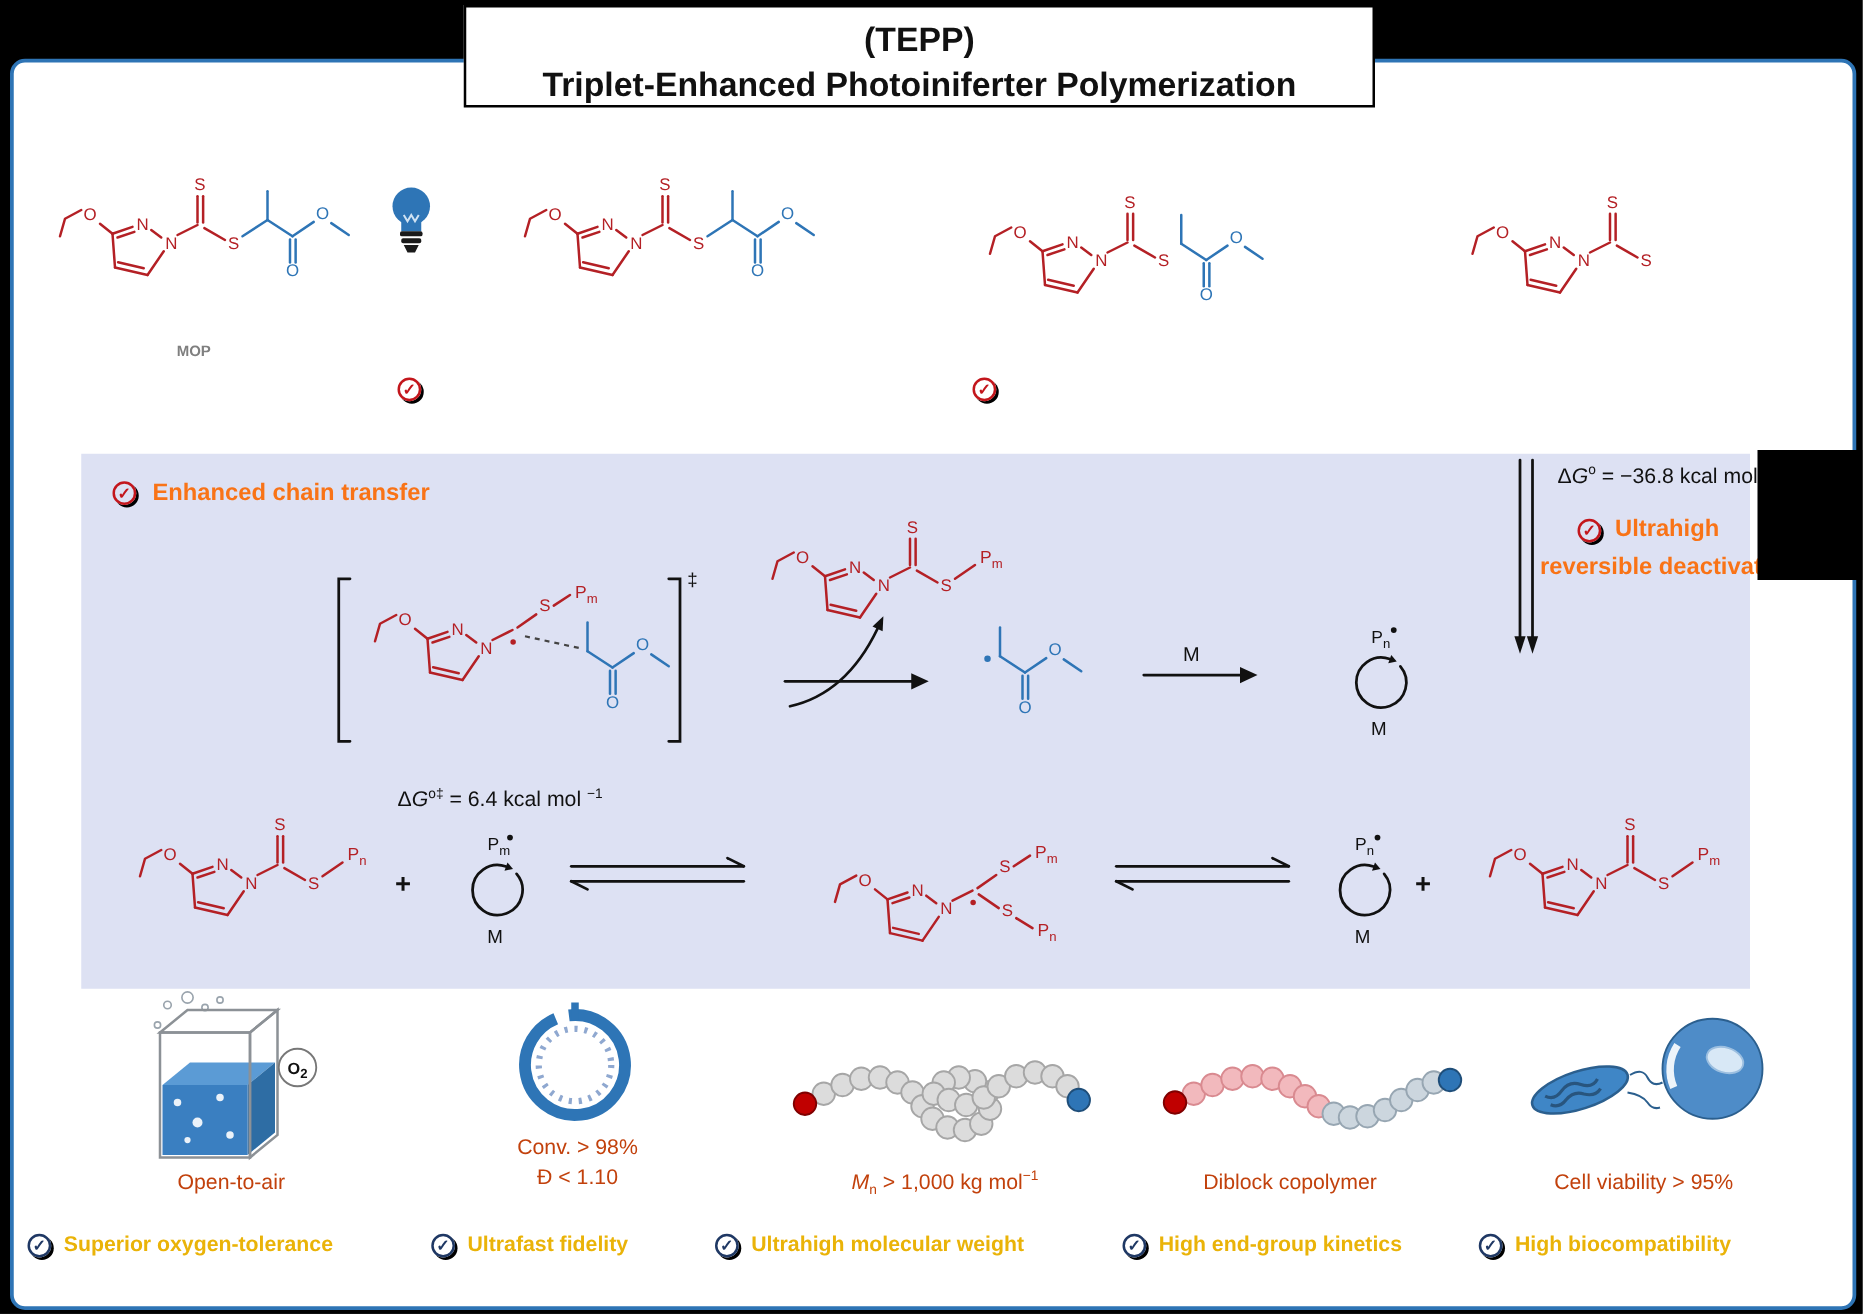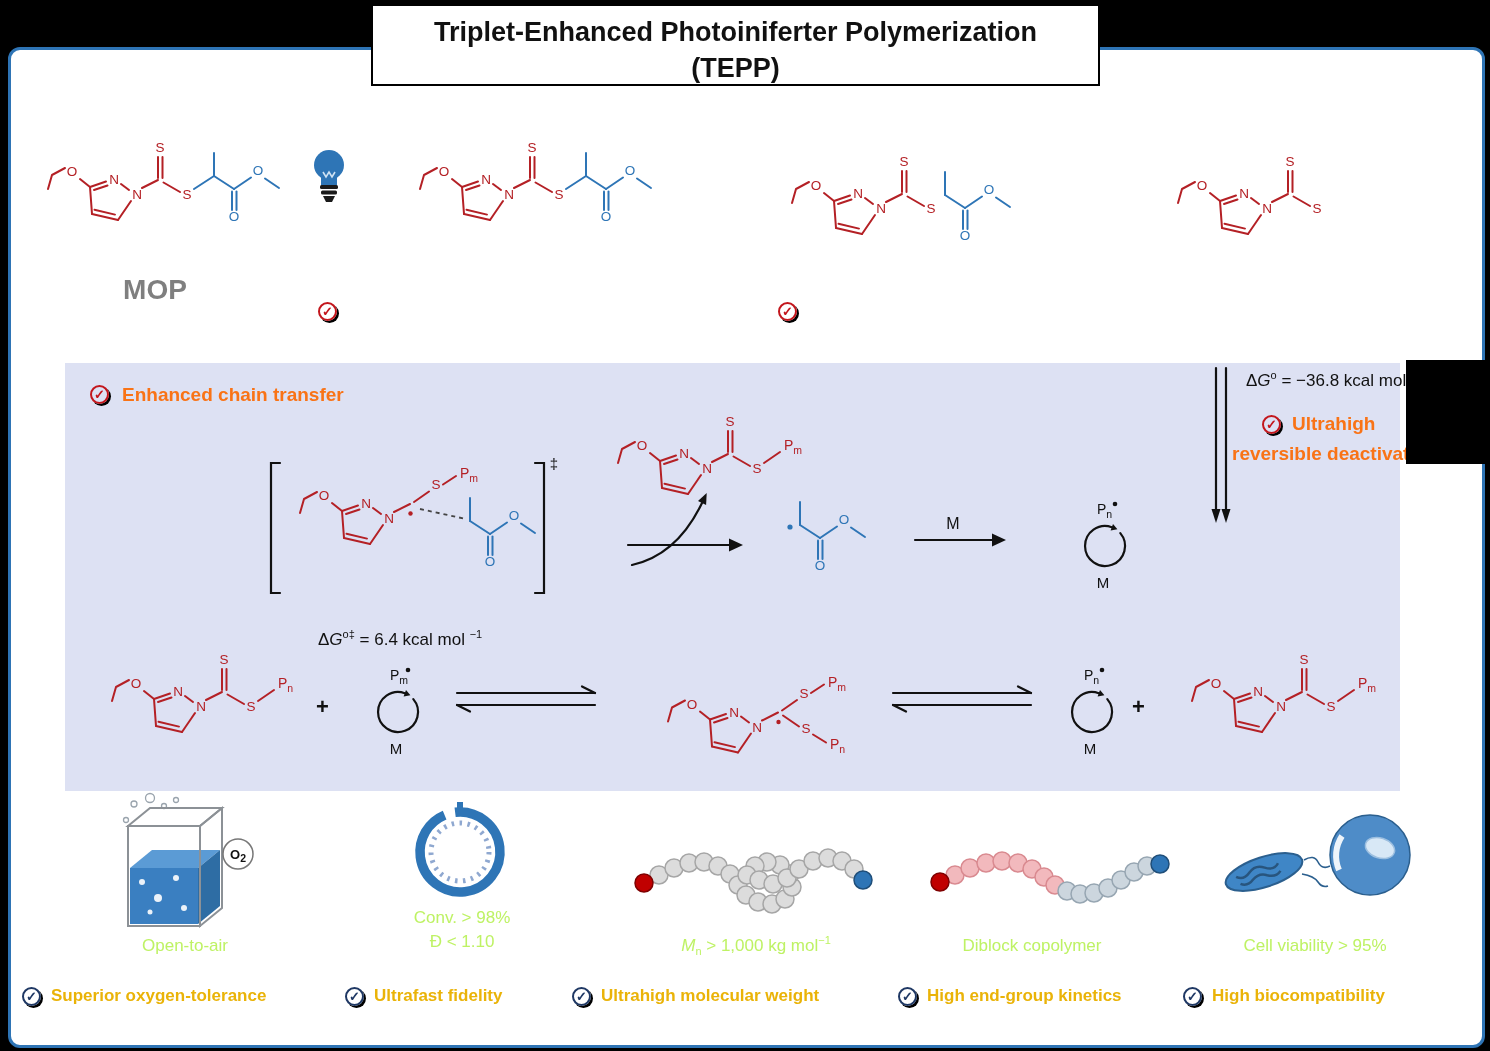--- a/index.html
+++ b/index.html
@@ -29,23 +29,23 @@
   .badge{display:inline-flex;align-items:center;justify-content:center;width:19px;height:19px;
          border-radius:50%;font-weight:bold;font-size:13px;background:transparent;
          box-shadow:2px 2px 0 #000;box-sizing:border-box;z-index:3;}
   .badge.red{border:2.5px solid #c3161c;color:#c3161c;}
   .badge.navy{border:2.5px solid #1f3864;color:#1f3864;}
   
   .boldlab{font-weight:bold;font-size:19px;color:#f97316;white-space:nowrap;}
   .ktext{font-size:17px;color:#111;white-space:nowrap;}
   .sup{font-size:11px;vertical-align:super;line-height:0;}
   .capsub{font-size:11px;}
-  .cap{font-size:17px;color:#bef264;text-align:center;}
+  .cap{font-size:17px;color:#c2410c;text-align:center;}
   .cap-i{font-style:italic;}
-  .moplab{font-weight:bold;font-size:28px;color:#7f7f7f;text-align:center;}
+  .moplab{font-weight:bold;font-size:12px;color:#7f7f7f;text-align:center;}
   .benefit{display:flex;align-items:center;gap:10px;top:986px;z-index:2;}
   .benefit .label{font-weight:bold;font-size:17px;color:#eab308;white-space:nowrap;}
   .plus{font-size:22px;color:#111;font-weight:bold;}
 </style>
 </head>
 <body>
 
 <svg width="0" height="0" style="position:absolute" aria-hidden="true">
 <defs>
 <g id="pzring">
@@ -72,22 +72,22 @@
   <path d="M22.5 15.5 L22.5 34"></path>
         <path d="M20 13 L37 1.5"></path>
         <path d="M51 2.5 L65 12"></path>
 </g>
 </defs>
 </svg>
 
 <div class="abs board"></div>
 
 <div class="abs titlebox">
+  <div>(TEPP)</div>
   <div>Triplet-Enhanced Photoiniferter Polymerization</div>
-  <div>(TEPP)</div>
 </div>
 
 <svg class="abs z2" style="left:28px;top:138px" width="270" height="120" viewBox="0 0 270 120">
   <g class="red">
       <use href="#pzring"></use>
       <use href="#csd"></use>
     </g>
   <text class="rt" x="86" y="46">N</text>
   <text class="rt" x="109" y="61">N</text>
   <text class="rt" x="44" y="38">O</text>

